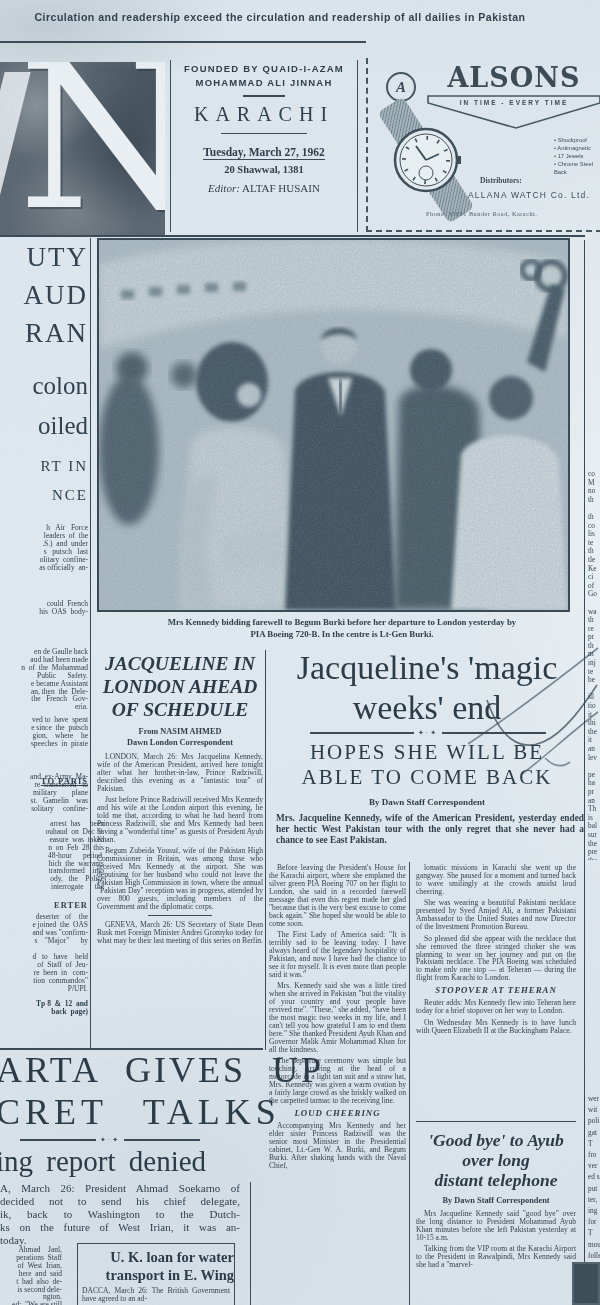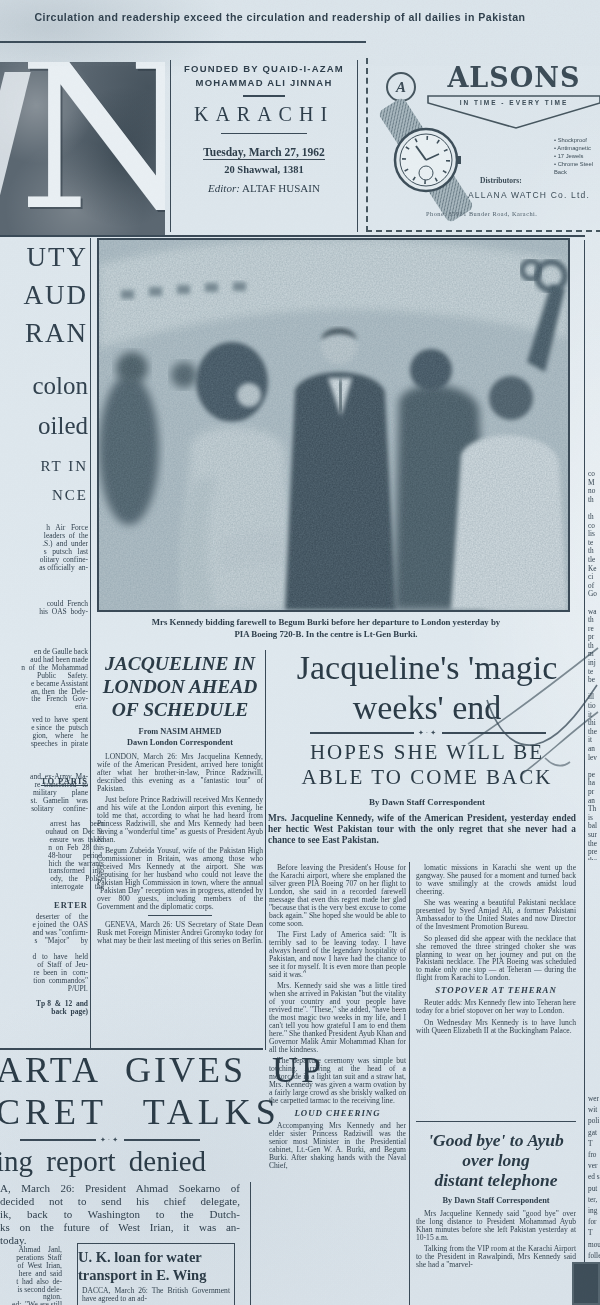--- a/index.html
+++ b/index.html
@@ -56,47 +56,47 @@
   .ad-phone{position:absolute;left:58px;top:152px;width:176px;font-size:6.3px;color:#51616c;letter-spacing:.5px;}
   
   .lc{left:0;width:88px;text-align:right;color:#31414e;}
   .lc-head{font-size:27px;line-height:38px;letter-spacing:2px;padding-right:10px;}
   .lc-deck{font-size:25px;line-height:40px;padding-right:24px;}
   .lc-sub{font-size:15px;line-height:29px;letter-spacing:2px;padding-right:18px;}
   .frag-line{font-size:7.5px;line-height:7.9px;white-space:pre;min-height:7.9px;}
   .lc-subhead{font-weight:700;font-size:8.5px;letter-spacing:1px;padding-right:14px;}
   
   .photo{left:97px;top:238px;width:473px;height:374px;border:2px solid #3a4a57;box-sizing:border-box;background:#b7c4cb;}
-  .caption{left:78px;top:617px;width:496px;text-align:center;font-weight:700;font-size:8.8px;line-height:11.5px;color:#2e3e4b;}
+  .caption{left:94px;top:617px;width:496px;text-align:center;font-weight:700;font-size:8.8px;line-height:11.5px;color:#2e3e4b;}
   
   .mid{left:97px;top:652px;width:166px;}
   .mid-head{font-style:italic;font-weight:700;font-size:19.5px;line-height:23px;text-align:center;color:#2b3b47;}
   .byline{font-weight:700;font-size:8.3px;text-align:center;line-height:11px;color:#2e3e4b;}
   .body-col{font-size:7.6px;line-height:7.95px;text-align:justify;color:#33434f;}
   .body-col p{margin:0 0 3.5px;text-indent:8px;}
   .hr-short{width:64px;height:1.2px;background:#3a4a57;margin:4px auto 5px;}
   
   .main-head{left:268px;top:648px;width:318px;text-align:center;font-size:34px;line-height:40px;color:#2b3b47;}
   .ornament{position:absolute;display:flex;align-items:center;color:#3a4a57;}
   .ornament .line{flex:1;height:1.2px;background:#3a4a57;}
   .ornament .mid-glyph{font-size:7px;padding:0 4px;letter-spacing:2px;}
   .main-sub{left:268px;top:740px;width:318px;text-align:center;font-size:21px;line-height:25px;letter-spacing:2px;color:#2b3b47;}
-  .main-lead{left:268px;top:813px;width:308px;font-size:9.3px;line-height:10.8px;text-align:justify;font-weight:700;color:#2f3f4c;}
+  .main-lead{left:276px;top:813px;width:308px;font-size:9.3px;line-height:10.8px;text-align:justify;font-weight:700;color:#2f3f4c;}
   .col-sub{font-weight:700;font-style:italic;font-size:8.8px;letter-spacing:1px;text-align:center;margin:5px 0 4px;color:#2e3e4b;}
   
   .gb-head{font-style:italic;font-weight:700;font-size:17.5px;line-height:20px;text-align:center;color:#2b3b47;}
   
   .jk-h1{left:-4px;top:1050px;font-size:36px;line-height:40px;letter-spacing:3px;word-spacing:14px;color:#2b3b47;white-space:nowrap;}
   .jk-h2{left:-4px;top:1092px;font-size:36px;line-height:40px;letter-spacing:5px;word-spacing:22px;color:#2b3b47;white-space:nowrap;}
   .jk-h3{left:-4px;top:1144px;font-size:29px;line-height:34px;word-spacing:6px;color:#2b3b47;white-space:nowrap;}
   .jk-lead{left:0;top:1182px;width:240px;font-size:11px;line-height:13px;color:#2f3f4c;}
   .jk-lead .just{text-align:justify;text-align-last:justify;white-space:normal;}
   .jk-mini{left:0;top:1246px;width:62px;text-align:right;}
   .uk-box{left:77px;top:1243px;width:158px;height:70px;border:1.5px solid #3a4a57;box-sizing:border-box;overflow:hidden;}
-  .uk-title{font-weight:700;font-size:14.5px;line-height:17.5px;text-align:left;margin-top:5px;color:#2b3b47;}
+  .uk-title{font-weight:700;font-size:14.5px;line-height:17.5px;text-align:right;margin-top:5px;color:#2b3b47;}
   .uk-body{font-size:7.6px;line-height:8px;text-align:justify;padding:3px 4px 0;color:#33434f;}
   
   .strip{left:588px;width:12px;overflow:hidden;}
   .strip-line{font-size:7.3px;line-height:8.6px;min-height:8.6px;white-space:pre;color:#33434f;}
   .strip2 .strip-line{line-height:11.2px;min-height:11.2px;}
   .dark-box{left:572px;top:1262px;width:28px;height:43px;background:#3e4e59;box-shadow:inset 0 0 0 2px #55656f;}
   .pen{position:absolute;left:0;top:0;pointer-events:none;}
   .noise{position:absolute;left:0;top:0;pointer-events:none;opacity:.5;}
 </style>
 </head>

